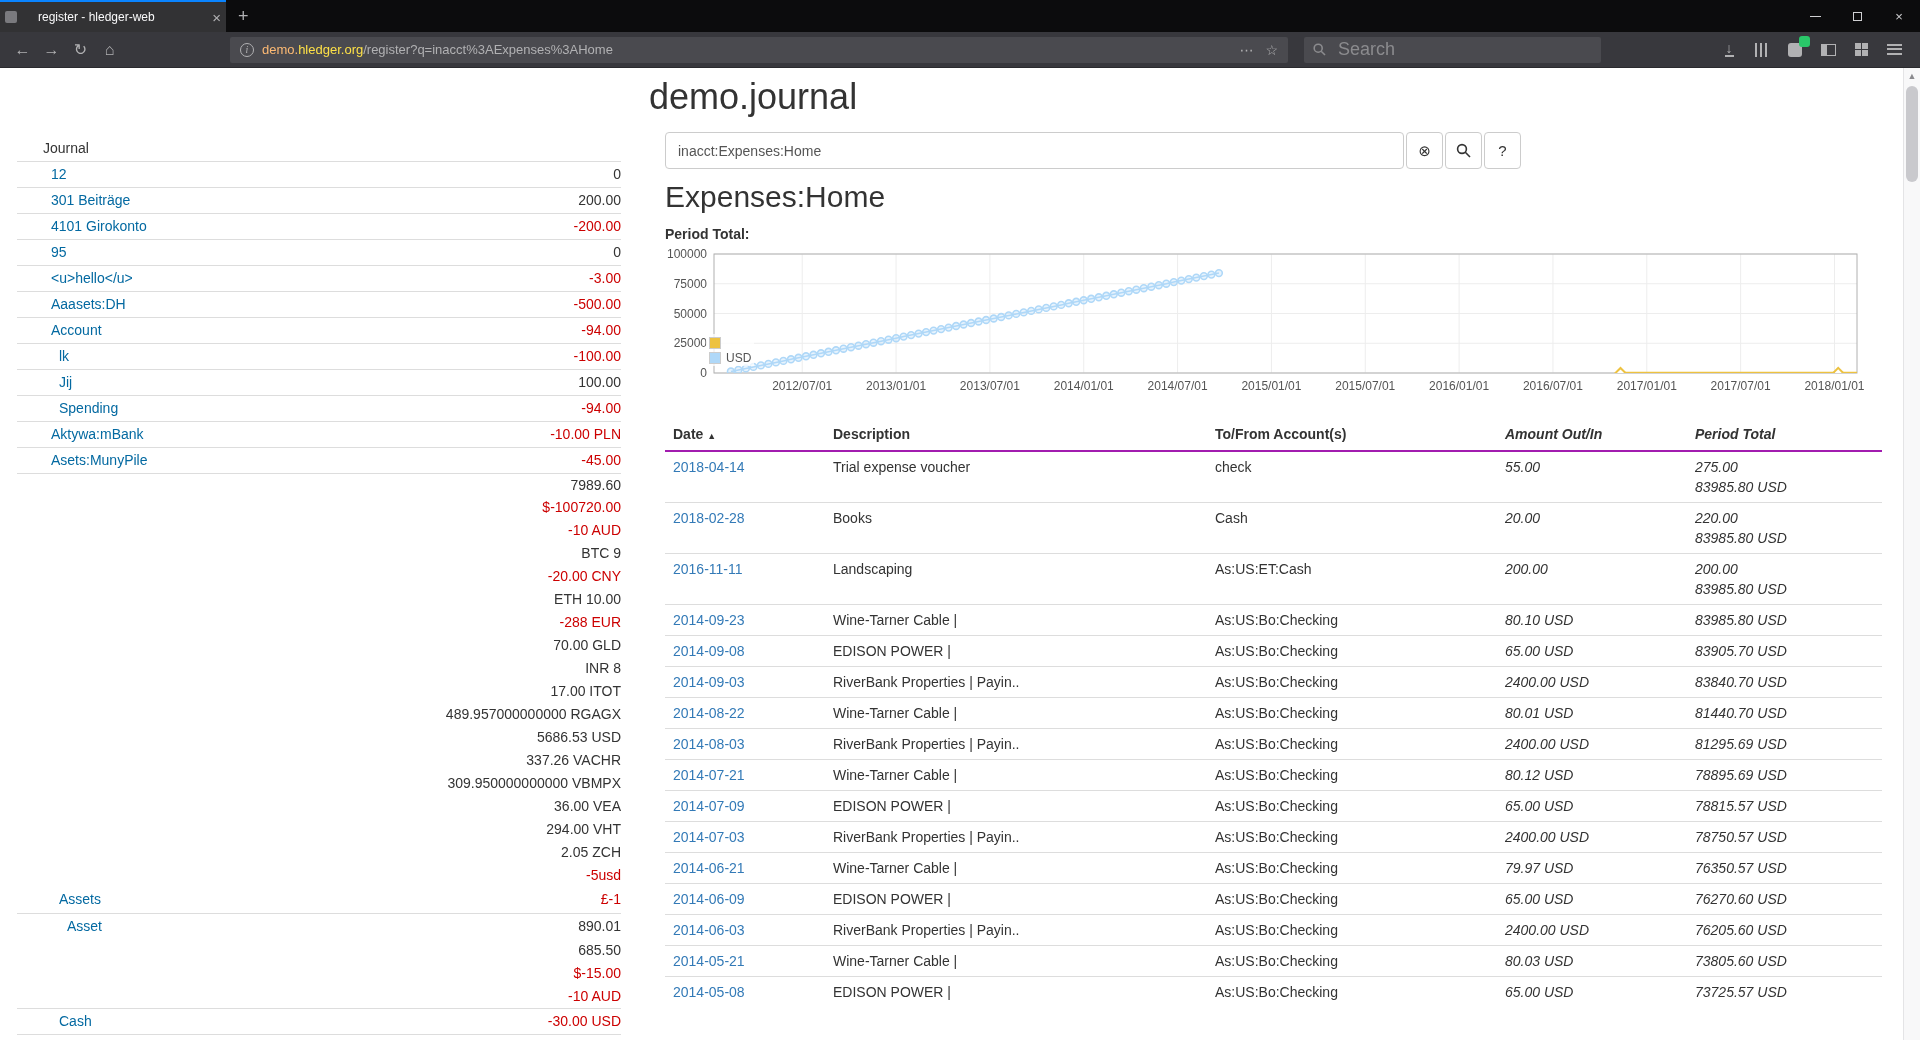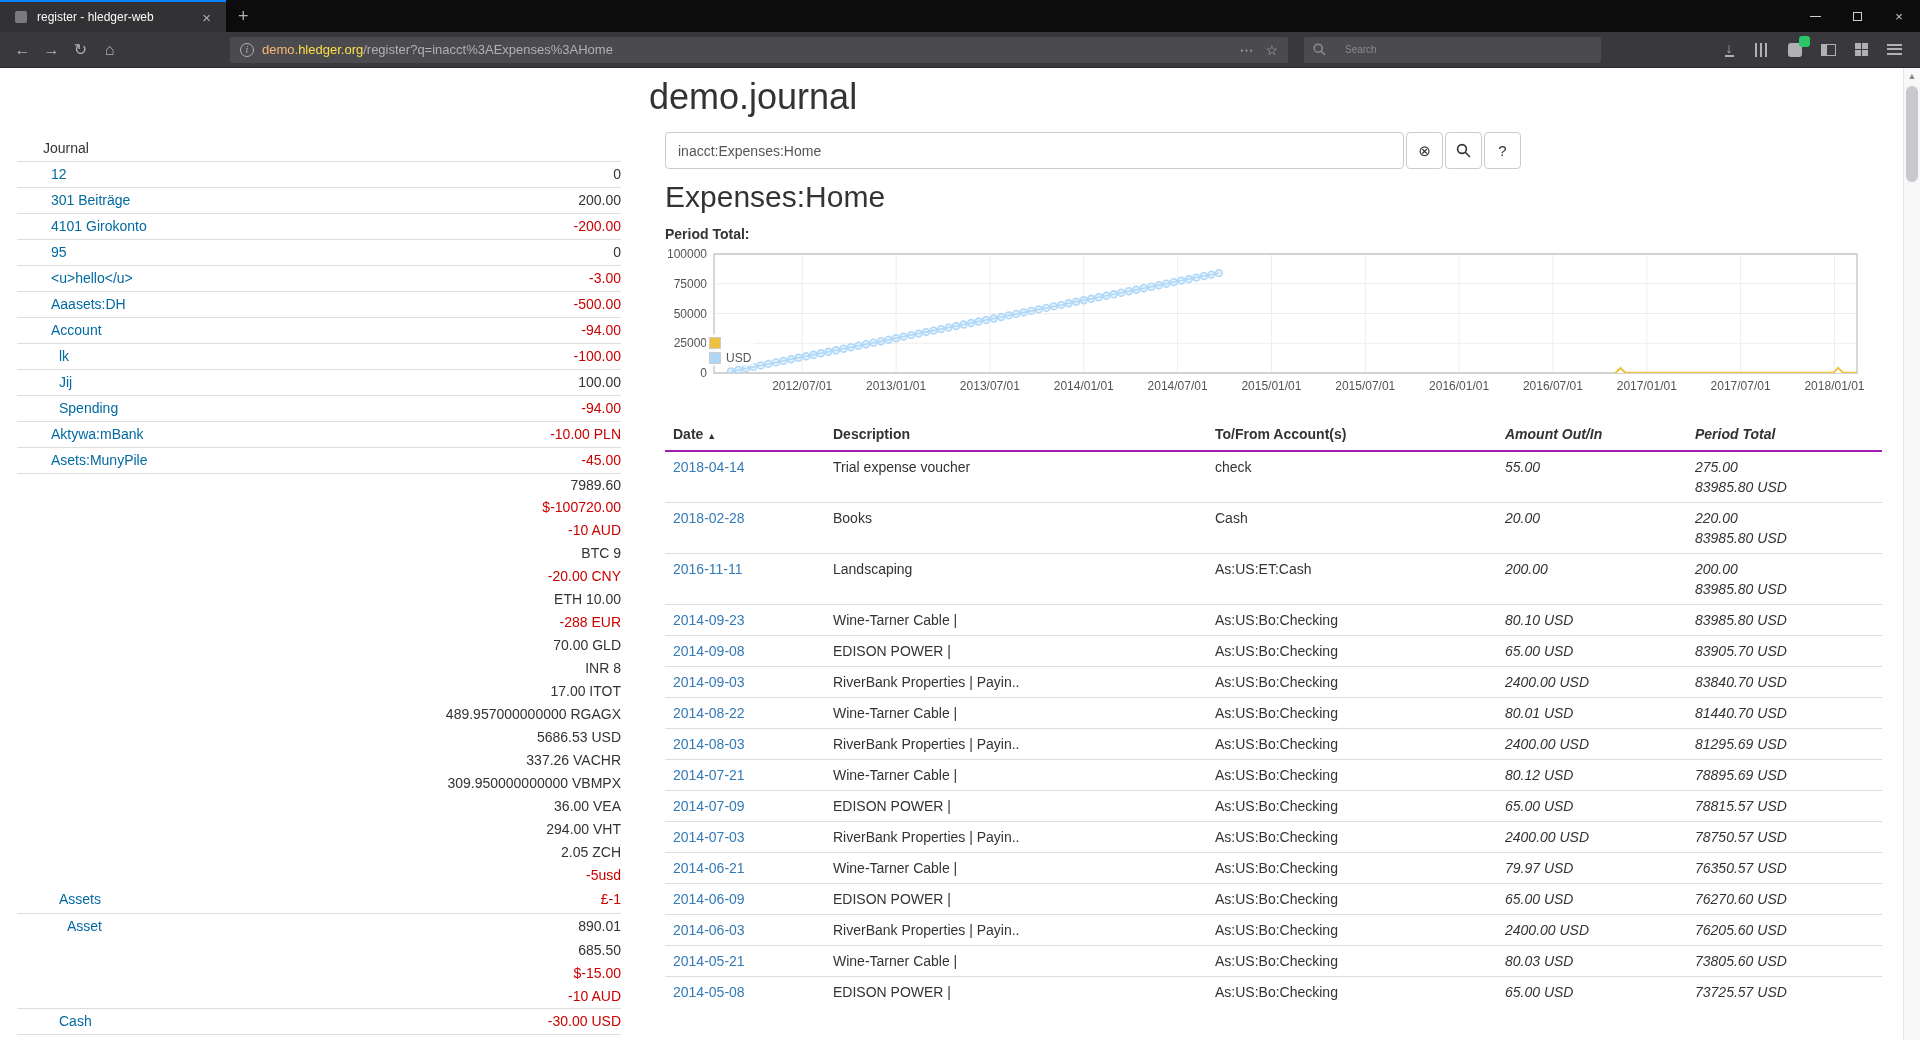--- a/index.html
+++ b/index.html
@@ -3,21 +3,21 @@
 <meta charset="utf-8">
 <style>
   * { box-sizing: border-box; margin: 0; padding: 0; }
   html,body { width:1920px; height:1040px; overflow:hidden; background:#fff;
               font-family:"Liberation Sans", sans-serif; }
 
   
   .titlebar { position:absolute; top:0; left:0; width:1920px; height:32px;
               background:#0c0c0d; display:flex; align-items:stretch; }
   .tab { width:226px; background:#323234; border-top:2px solid #0a84ff;
-         display:flex; align-items:center; padding:0 15px; gap:10px; }
+         display:flex; align-items:center; padding:0 5px; gap:21px; }
   .tab-favicon { width:12px; height:12px; background:#7a7a7e; border-radius:2px; flex:none; }
   .tab-title { color:#f9f9fa; font-size:12px; white-space:nowrap; overflow:hidden;
                text-overflow:ellipsis; flex:1; }
   .tab-close { color:#b1b1b3; font-size:15px; line-height:15px; flex:none; cursor:default; }
   .newtab { color:#b1b1b3; font-size:18px; display:flex; align-items:center;
             padding:0 12px; }
   .win-controls { margin-left:auto; display:flex; }
   .win-btn { width:42px; display:flex; align-items:center; justify-content:center;
              color:#d0d0d2; font-size:13px; }
   .glyph-min { width:11px; height:1px; background:#d0d0d2; display:inline-block; }
@@ -30,22 +30,22 @@
              color:#b1b1b3; font-size:16px; border-radius:2px; }
   .urlbar { margin-left:106px; width:1058px; height:26px; background:#4a4a4f; border-radius:2px;
             display:flex; align-items:center; padding:0 10px; gap:8px; font-size:13px; }
   .info-icon { width:14px; height:14px; border:1px solid #b1b1b3; border-radius:50%;
                color:#b1b1b3; font-size:10px; line-height:12px; text-align:center;
                font-style:italic; font-family:"Liberation Serif", serif; flex:none; }
   .url-text { flex:1; white-space:nowrap; overflow:hidden; color:#b1b1b3; }
   .url-sub { color:#fdba74; } .url-domain { color:#fde047; } .url-path { color:#b1b1b3; }
   .url-actions { display:flex; gap:12px; color:#b1b1b3; font-size:14px; }
   .searchbar { margin-left:16px; width:297px; height:26px; background:#4a4a4f; border-radius:2px;
-               display:flex; align-items:center; gap:19px; padding:0 9px;
-               color:#8b8b8e; font-size:10px; }
+               display:flex; align-items:center; gap:12px; padding:0 9px;
+               color:#8b8b8e; font-size:18px; }
   .toolbar-right { margin-left:auto; display:flex; align-items:center; gap:13px; padding-right:8px; }
   .tb-icon { position:relative; width:20px; height:20px; display:flex; align-items:center;
              justify-content:center; color:#b1b1b3; font-size:15px; }
   .dl-glyph { border-bottom:2px solid #b1b1b3; line-height:13px; padding:0 1px; font-size:14px; }
   .lib-glyph { width:14px; height:14px;
       background:repeating-linear-gradient(90deg,#b1b1b3 0 2px,transparent 2px 5px); }
   .addon-glyph { width:14px; height:14px; background:#b1b1b3; border-radius:3px; }
   .badge { position:absolute; top:-4px; right:-5px; min-width:11px; height:11px;
            background:#2ac769; border-radius:3px; }
   .sidebar-glyph { width:15px; height:12px; border:1px solid #b1b1b3; }

